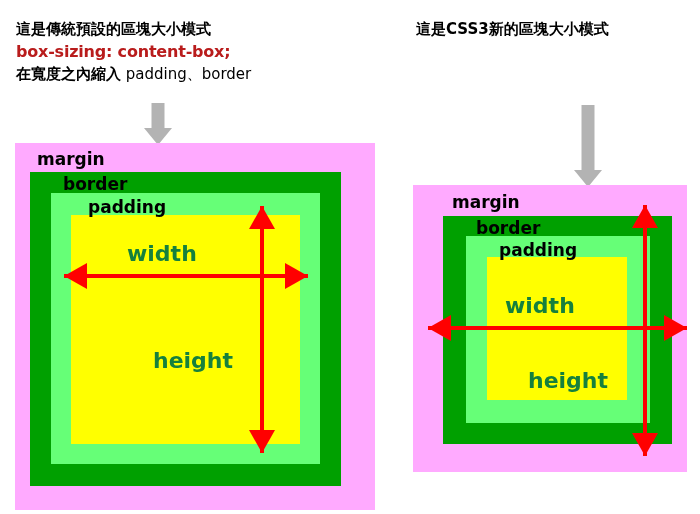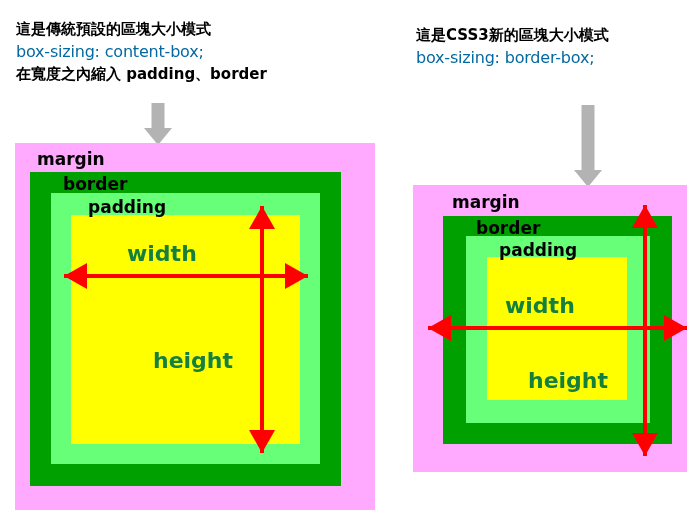--- a/index.html
+++ b/index.html
@@ -28,34 +28,34 @@
     line-height: 1.0;
   }
   .cap-line {
     display: block;
     color: #000000;
     font-size: 15px;
     font-weight: bold;
     margin-bottom: 7px;
   }
   .cap-line.code {
-    color: #0369a1;
+    color: #b91c1c;
     font-size: 16px;
-    font-weight: normal;
+    font-weight: bold;
     letter-spacing: -0.2px;
   }
   .cap-line.last {
     margin-bottom: 0;
   }
   .cap-line .thin {
-    font-weight: bold;
+    font-weight: normal;
   }
 
   #caption-left  { left: 16px;  top: 22px; }
-  #caption-right { left: 416px; top: 28px; }
+  #caption-right { left: 416px; top: 22px; }
 
   
   .gray-arrow {
     position: absolute;
   }
   .gray-arrow .shaft {
     position: absolute;
     left: 50%;
     top: 0;
     transform: translateX(-50%);
@@ -232,21 +232,20 @@
       <div class="ah-up"></div>
       <div class="ah-down"></div>
     </div>
 
     <span class="dim-label lbl-width">width</span>
     <span class="dim-label lbl-height">height</span>
   </div>
 
   <div class="caption" id="caption-right">
     <span class="cap-line">這是CSS3新的區塊大小模式</span>
-    <span class="cap-line code">box-sizing: border-box;</span>
   </div>
 
   <div class="gray-arrow" id="arrow-right-down">
     <div class="shaft"></div>
     <div class="head"></div>
   </div>
 
   <div class="boxmodel" id="box-right">
     <div class="layer layer-margin"></div>
     <div class="layer layer-border"></div>

